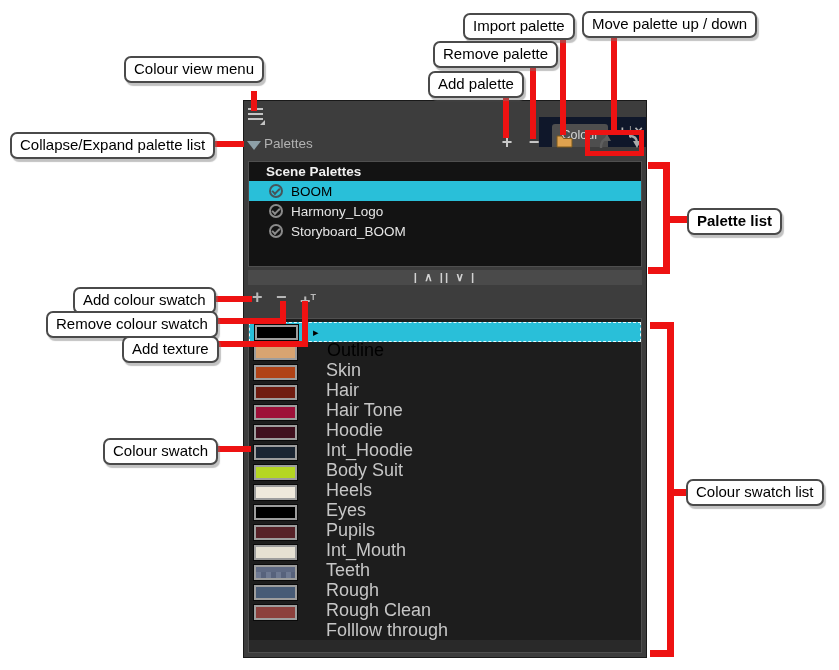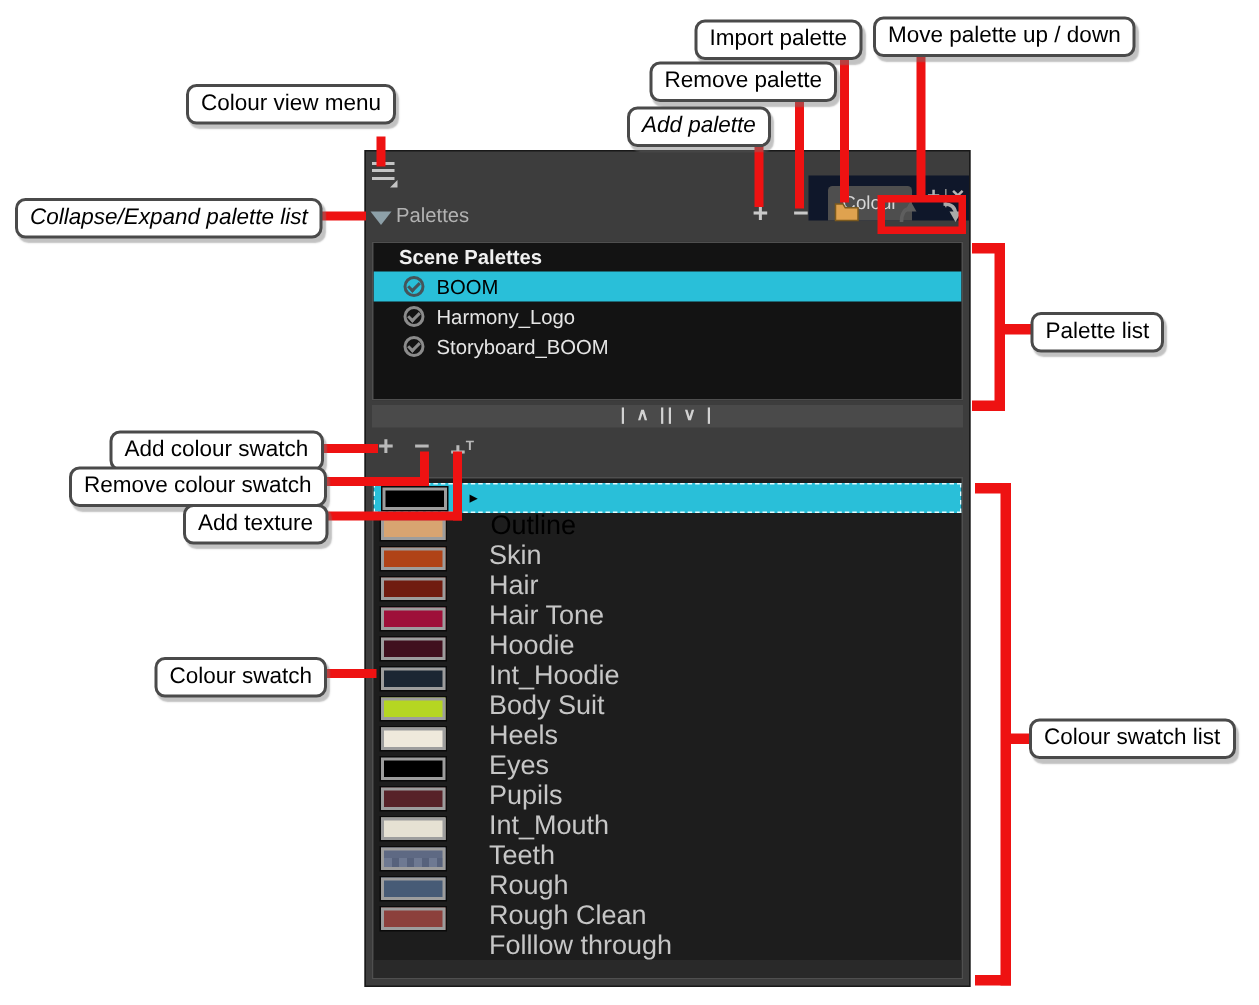--- a/index.html
+++ b/index.html
@@ -237,24 +237,24 @@
   <div class="rline" style="left:648px;top:162px;width:22px;height:7px;"></div>
   <div class="rline" style="left:648px;top:267px;width:22px;height:7px;"></div>
   <div class="rline" style="left:670px;top:216px;width:20px;height:7px;"></div>
 
   <div class="rline" style="left:667px;top:322px;width:7px;height:335px;"></div>
   <div class="rline" style="left:650px;top:322px;width:24px;height:7px;"></div>
   <div class="rline" style="left:650px;top:650px;width:24px;height:7px;"></div>
   <div class="rline" style="left:674px;top:489px;width:16px;height:7px;"></div>
 
   <div class="callout" style="left:124px;top:56px;">Colour view menu</div>
-  <div class="callout" style="left:10px;top:132px;font-style:italic;">Collapse/Expand palette list</div>
+  <div class="callout" style="left:10px;top:132px;">Collapse/Expand palette list</div>
   <div class="callout" style="left:463px;top:13px;">Import palette</div>
   <div class="callout" style="left:433px;top:41px;">Remove palette</div>
-  <div class="callout" style="left:418px;top:71px;font-style:italic;">Add palette</div>
+  <div class="callout" style="left:428px;top:71px;">Add palette</div>
   <div class="callout" style="left:582px;top:11px;">Move palette up / down</div>
-  <div class="callout" style="left:687px;top:208px;">Palette list</div>
+  <div class="callout" style="left:687px;top:208px;font-weight:bold;">Palette list</div>
   <div class="callout" style="left:73px;top:287px;">Add colour swatch</div>
   <div class="callout" style="left:46px;top:311px;">Remove colour swatch</div>
   <div class="callout" style="left:122px;top:336px;">Add texture</div>
   <div class="callout" style="left:103px;top:438px;">Colour swatch</div>
   <div class="callout" style="left:686px;top:479px;">Colour swatch list</div>
 </div>
 
 </body></html>

